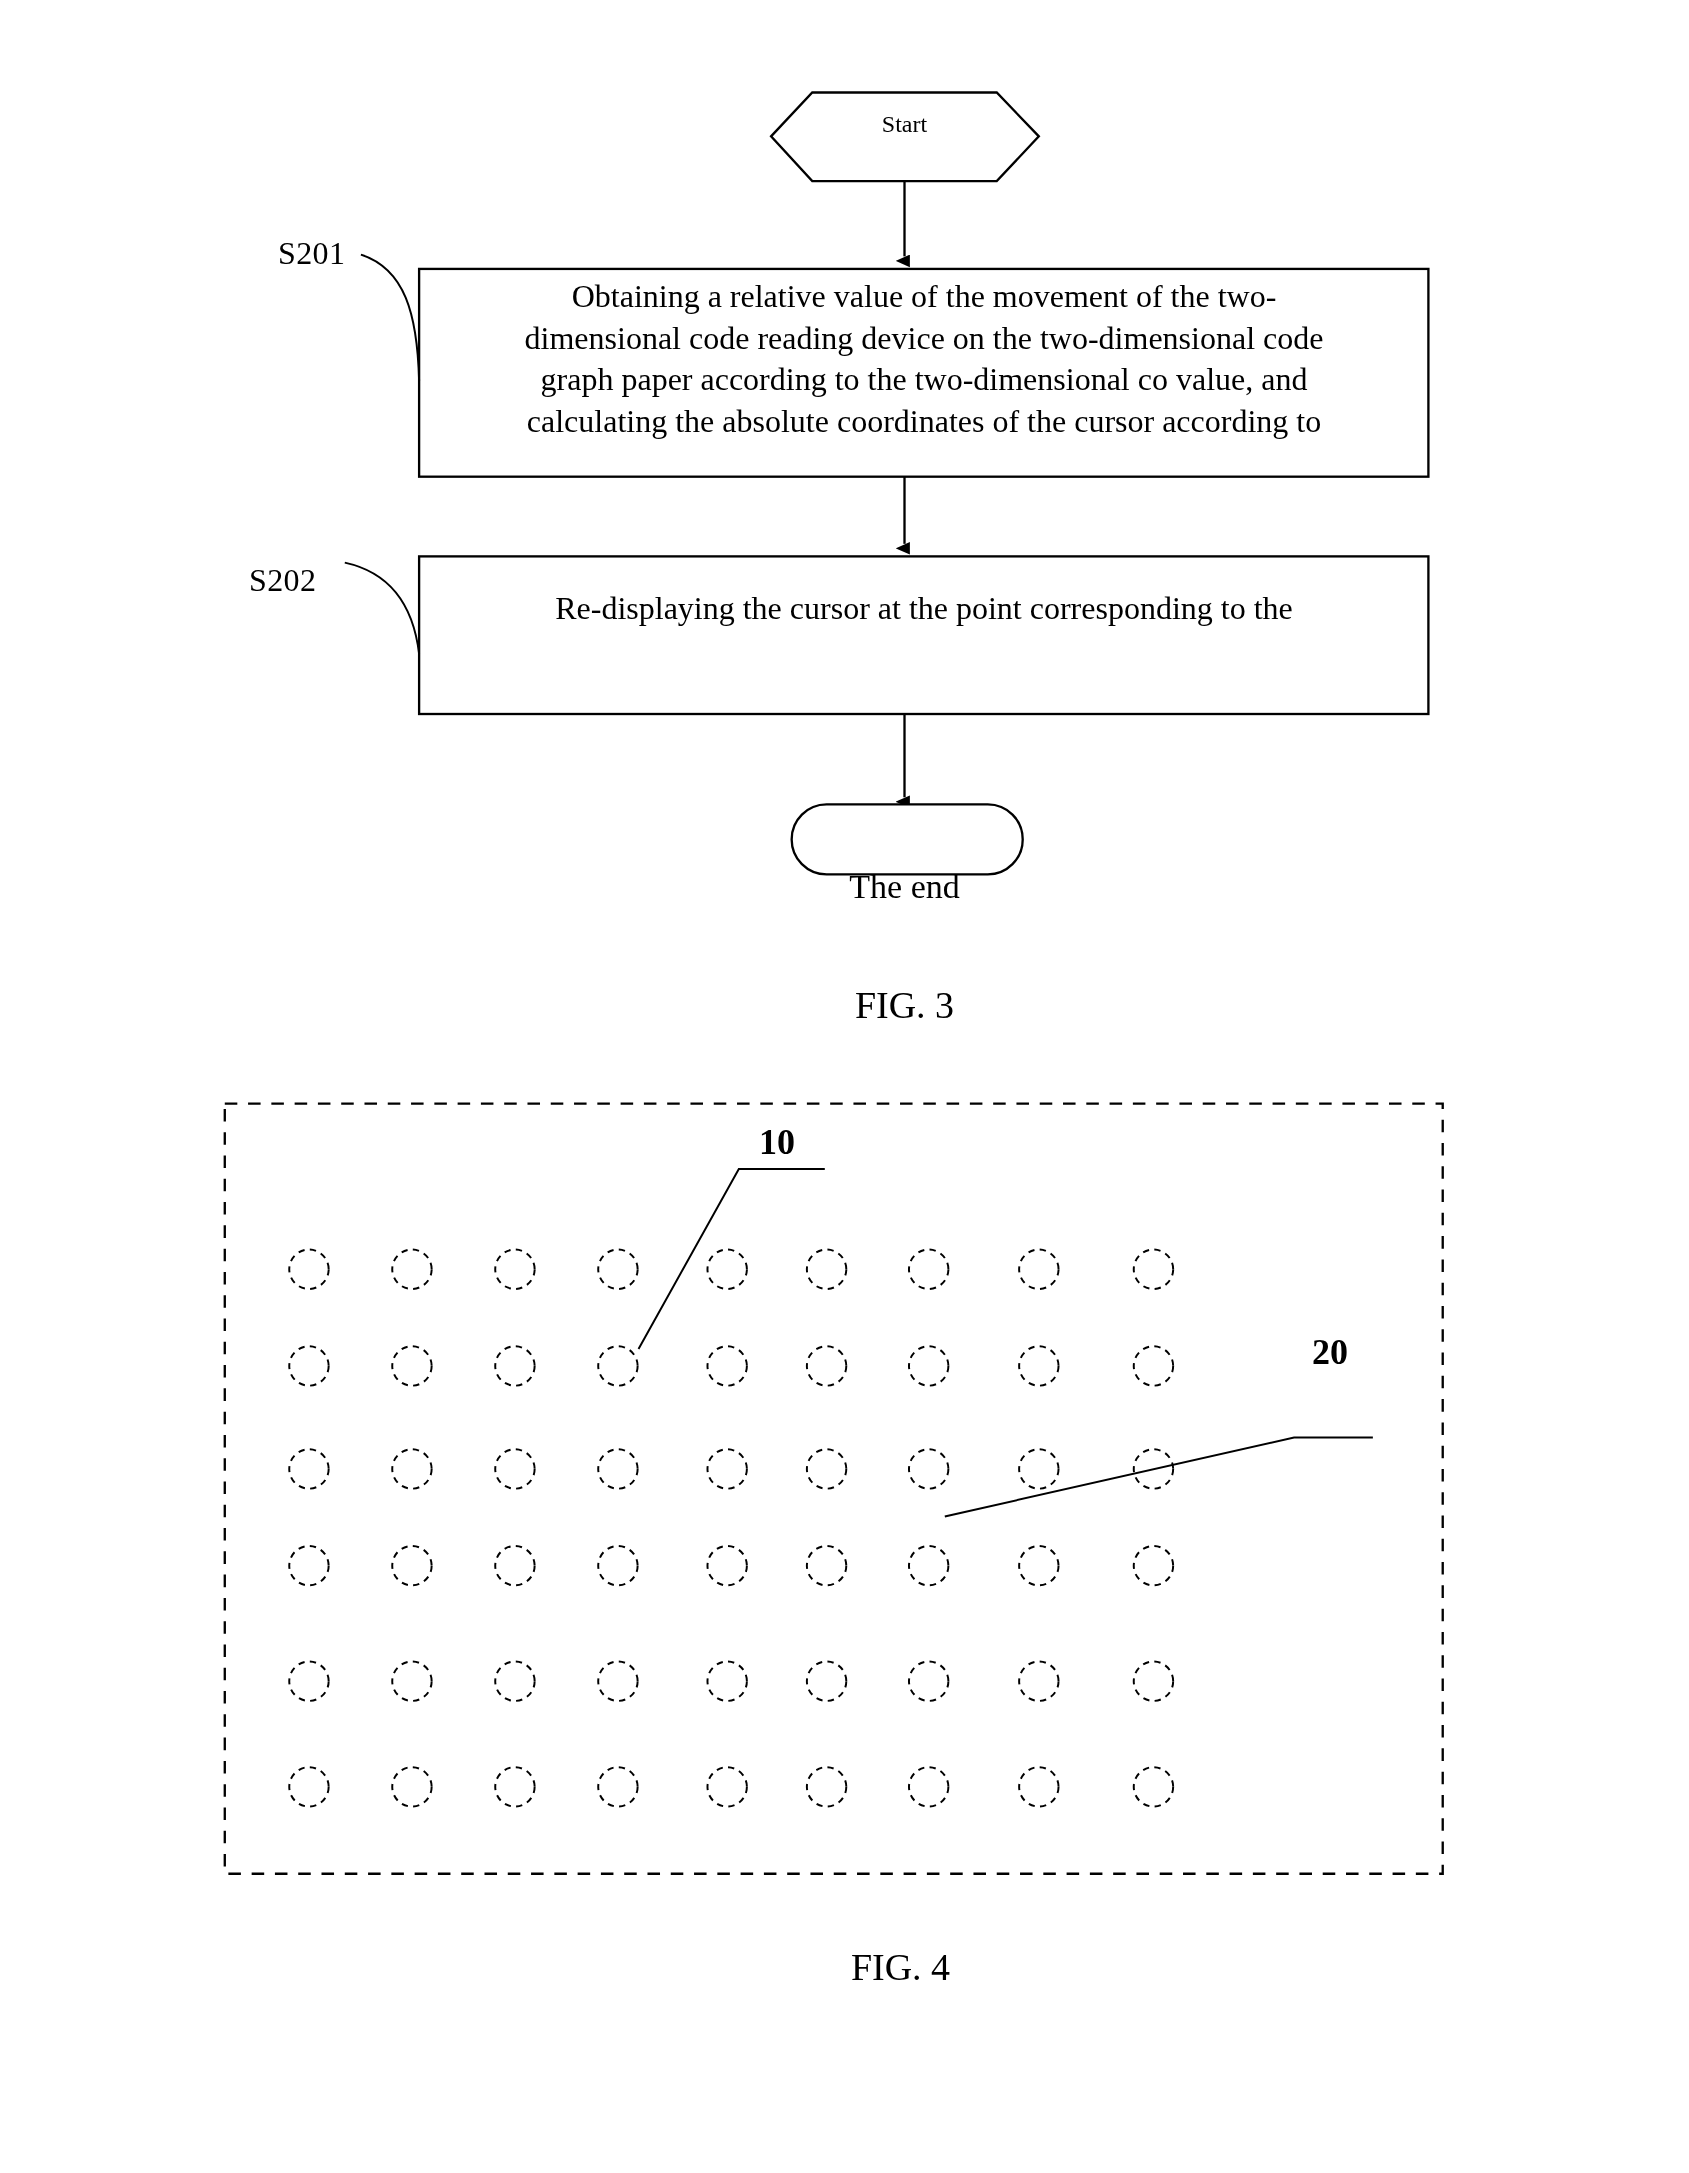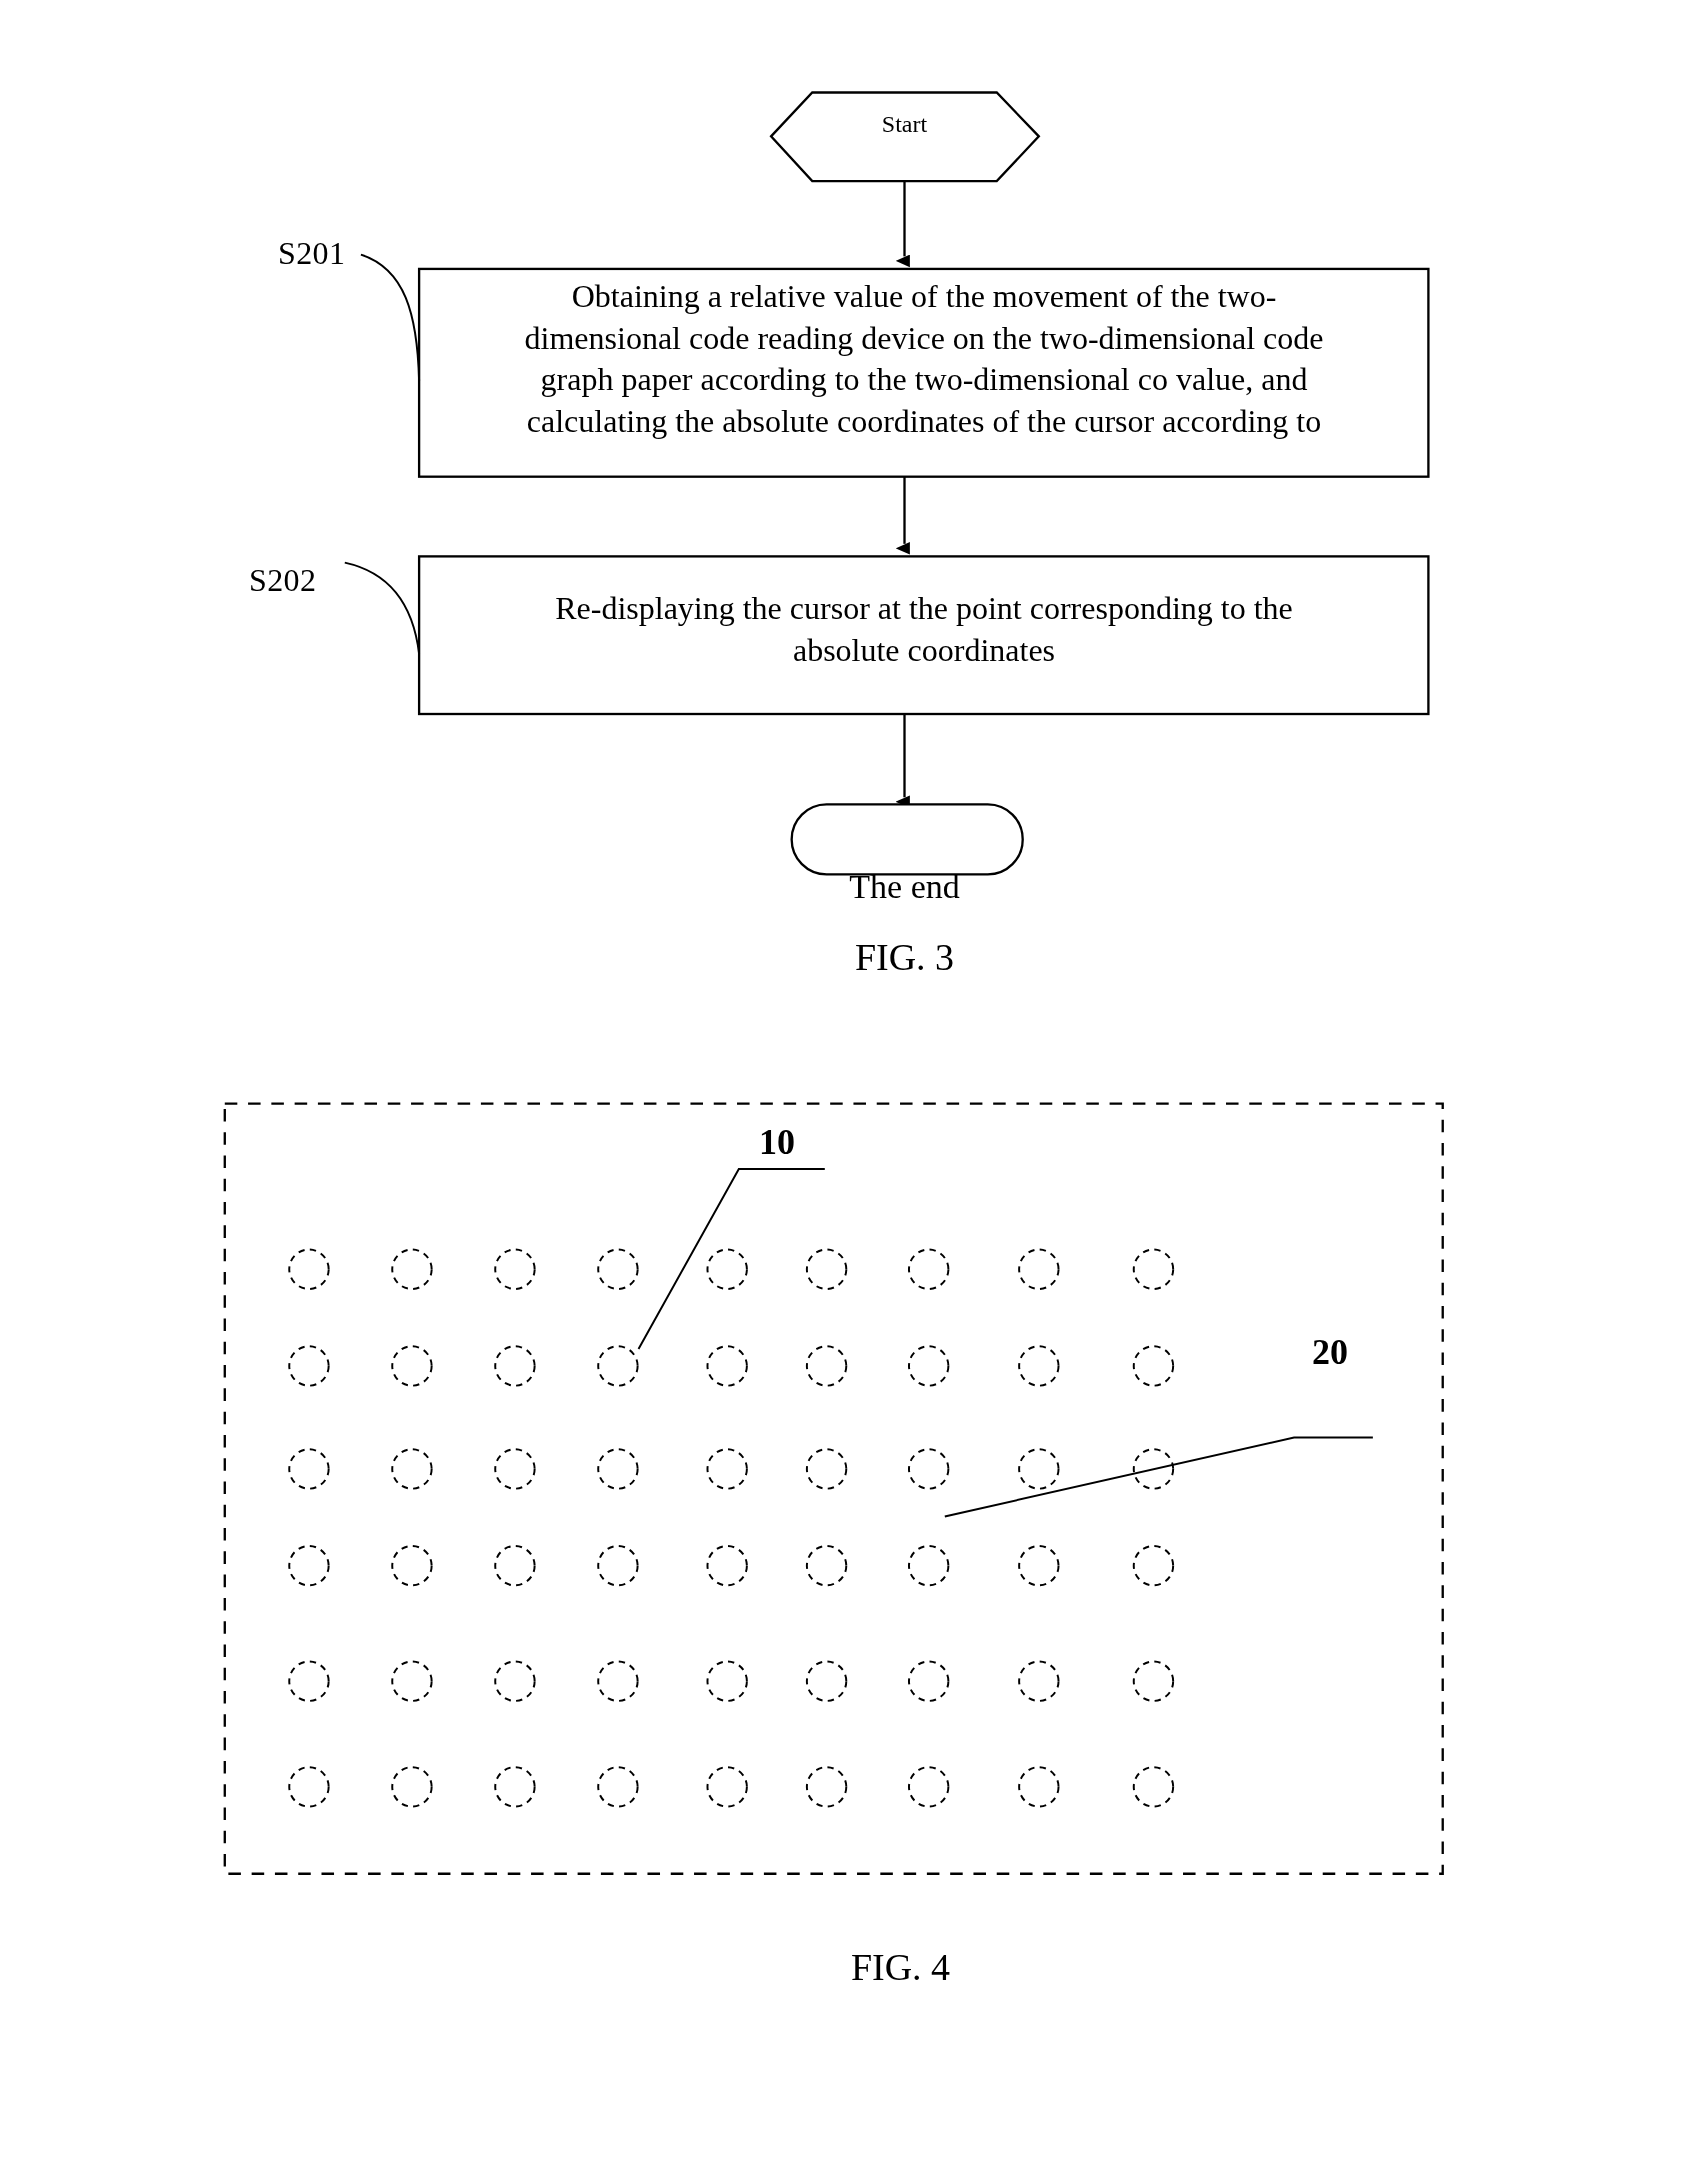--- a/index.html
+++ b/index.html
@@ -81,21 +81,21 @@
     letter-spacing: 0.4px;
   }
   .ref-s201 { left: 256px; top: 237px; margin-left: 22px; }
   .ref-s202 { left: 249px; top: 564px; }
 
   .fig-caption {
     font-size: 38px;
     text-align: center;
     width: 269px;
   }
-  .fig3 { left: 770px; top: 938px; }
+  .fig3 { left: 770px; top: 986px; }
   .fig4 { left: 766px; top: 1948px; }
 
   .part-ref {
     font-size: 36px;
     font-weight: bold;
   }
   .ref-10 { left: 759px; top: 1124px; }
   .ref-20 { left: 1312px; top: 1334px; }
 </style>
 </head>
@@ -212,21 +212,20 @@
     <div>Obtaining a relative value of the movement of the two-</div>
     <div>dimensional code reading device on the two-dimensional code</div>
     <div>graph paper according to the two-dimensional co value, and</div>
     <div>calculating the absolute coordinates of the cursor according to</div>
   </div>
 
   <div class="txt step-ref ref-s202">S202</div>
 
   <div class="node-label step2-label">
     <div>Re-displaying the cursor at the point corresponding to the</div>
-    <div>absolute coordinates</div>
   </div>
 
   <div class="node-label end-label">The end</div>
 
   <div class="txt fig-caption fig3">FIG. 3</div>
 
   <div class="txt part-ref ref-10">10</div>
 
   <div class="txt part-ref ref-20">20</div>
 

